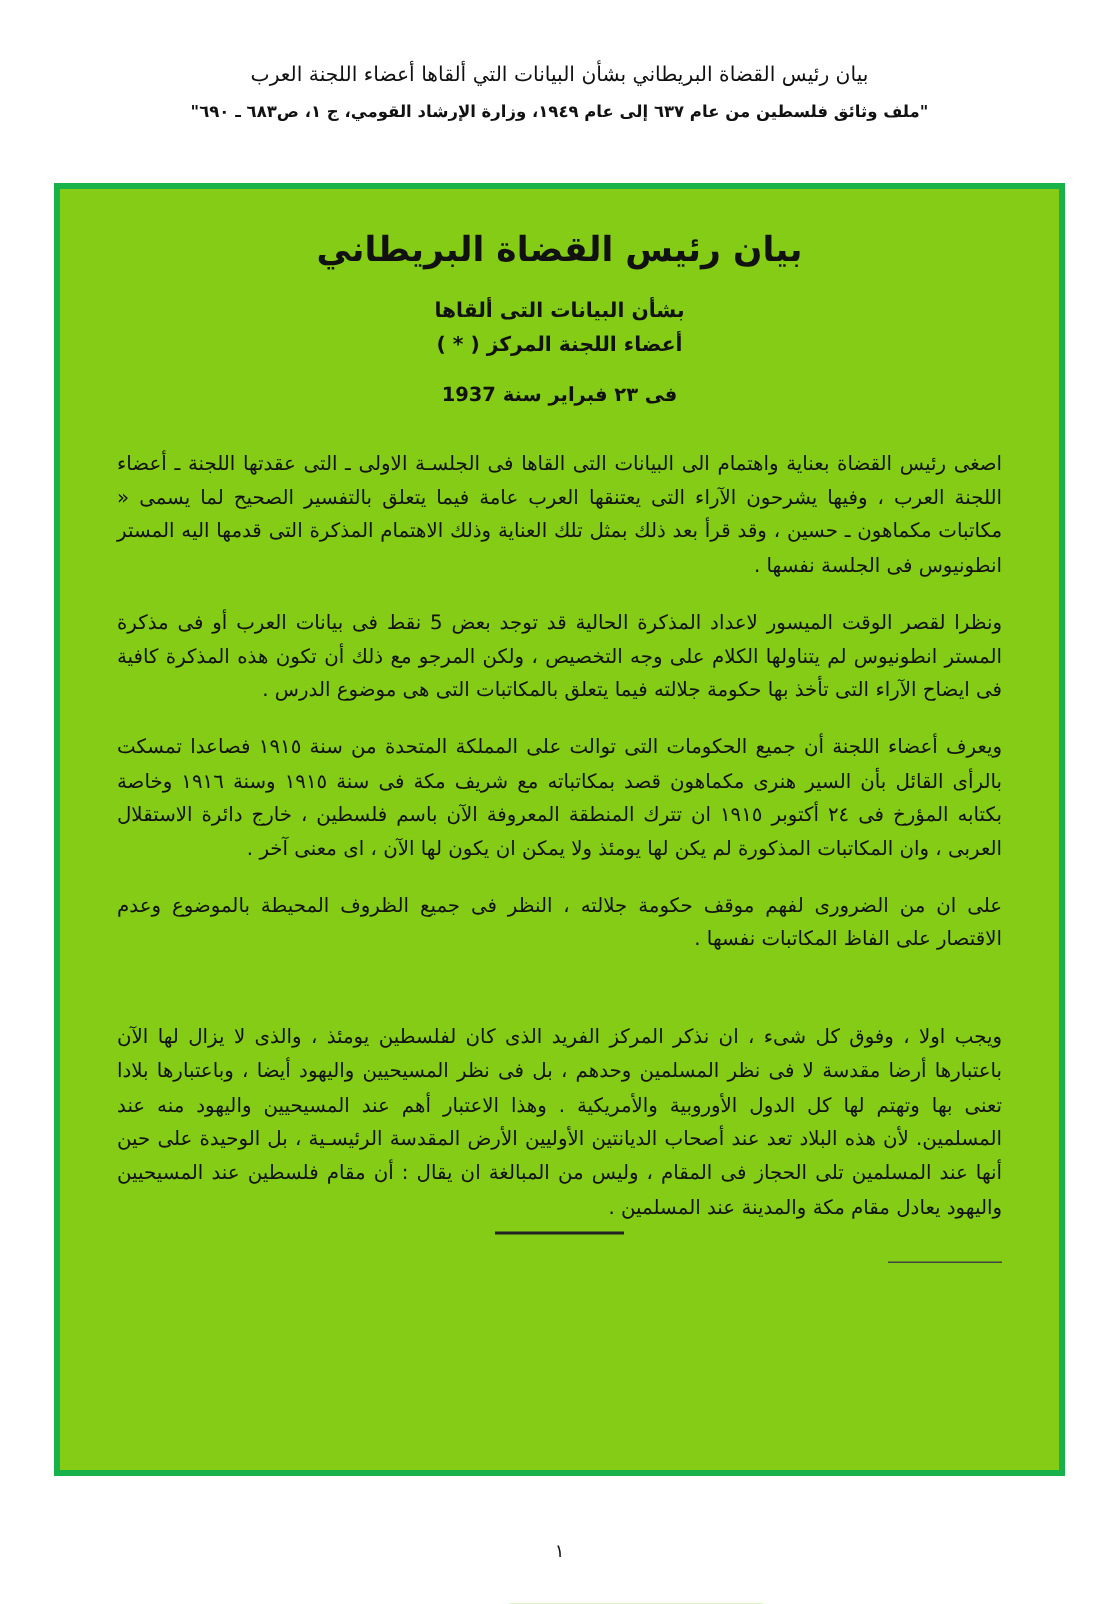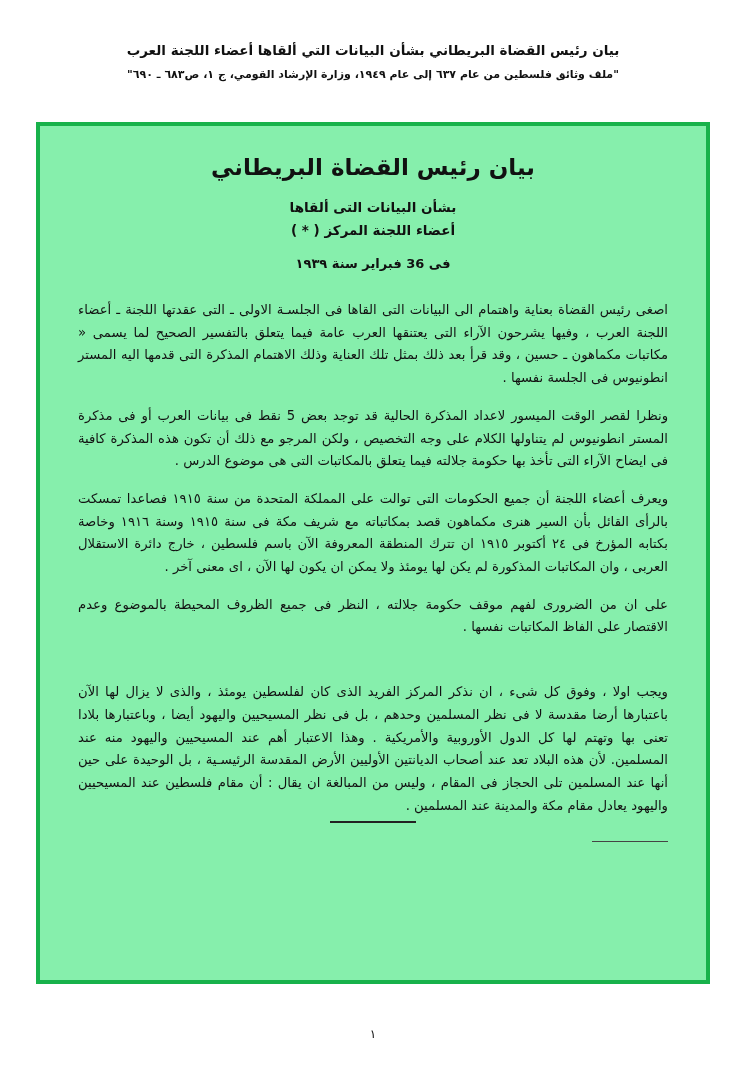--- a/index.html
+++ b/index.html
@@ -21,21 +21,21 @@
     position: relative;
     box-sizing: border-box;
     padding: 0;
   }
   
   .doc-header {
     text-align: center;
     padding: 40px 60px 0 60px;
   }
   .doc-header .title-line {
-    font-weight: bold;
+    font-weight: normal;
     font-size: 13.5px;
     letter-spacing: 0px;
     line-height: 1.5;
     color: #111;
   }
   .doc-header .source-line {
     font-weight: bold;
     font-size: 11px;
     line-height: 1.6;
     margin-top: 6px;
@@ -44,21 +44,21 @@
   
   .frame {
     position: absolute;
     top: 122px;
     left: 36px;
     right: 36px;
     width: 674px;
     height: 862px;
     border: 4px solid #18b24b;
     box-sizing: border-box;
-    background: #86efac;
+    background: #84cc16;
   }
   .frame-inner {
     padding: 26px 38px 18px 38px;
     box-sizing: border-box;
     height: 100%;
   }
   .head-block {
     text-align: center;
   }
   .head-block .h1 {
@@ -140,21 +140,21 @@
     <div class="source-line">"ملف وثائق فلسطين من عام ٦٣٧ إلى عام ١٩٤٩، وزارة الإرشاد القومي، ج ١، ص٦٨٣ ـ ٦٩٠"</div>
   </div>
 
   <div class="frame">
     <div class="frame-inner">
 
       <div class="head-block">
         <div class="h1">بيان رئيس القضاة البريطاني</div>
         <div class="h2">بشأن البيانات التى ألقاها</div>
         <div class="h3">أعضاء اللجنة المركز ( * )</div>
-        <div class="h4">فى 36 فبراير سنة ١٩٣٩</div>
+        <div class="h4">فى ٢٣ فبراير سنة 1937</div>
       </div>
 
       <div class="body-text">
         <p>اصغى رئيس القضاة بعناية واهتمام الى البيانات التى القاها فى الجلسـة الاولى ـ التى عقدتها اللجنة ـ أعضاء اللجنة العرب ، وفيها يشرحون الآراء التى يعتنقها العرب عامة فيما يتعلق بالتفسير الصحيح لما يسمى « مكاتبات مكماهون ـ حسين ، وقد قرأ بعد ذلك بمثل تلك العناية وذلك الاهتمام المذكرة التى قدمها اليه المستر انطونيوس فى الجلسة نفسها .</p>
         <p>ونظرا لقصر الوقت الميسور لاعداد المذكرة الحالية قد توجد بعض 5 نقط فى بيانات العرب أو فى مذكرة المستر انطونيوس لم يتناولها الكلام على وجه التخصيص ، ولكن المرجو مع ذلك أن تكون هذه المذكرة كافية فى ايضاح الآراء التى تأخذ بها حكومة جلالته فيما يتعلق بالمكاتبات التى هى موضوع الدرس .</p>
         <p>ويعرف أعضاء اللجنة أن جميع الحكومات التى توالت على المملكة المتحدة من سنة ١٩١٥ فصاعدا تمسكت بالرأى القائل بأن السير هنرى مكماهون قصد بمكاتباته مع شريف مكة فى سنة ١٩١٥ وسنة ١٩١٦ وخاصة بكتابه المؤرخ فى ٢٤ أكتوبر ١٩١٥ ان تترك المنطقة المعروفة الآن باسم فلسطين ، خارج دائرة الاستقلال العربى ، وان المكاتبات المذكورة لم يكن لها يومئذ ولا يمكن ان يكون لها الآن ، اى معنى آخر .</p>
         <p>على ان من الضرورى لفهم موقف حكومة جلالته ، النظر فى جميع الظروف المحيطة بالموضوع وعدم الاقتصار على الفاظ المكاتبات نفسها .</p>
         <p class="last-center">ويجب اولا ، وفوق كل شىء ، ان نذكر المركز الفريد الذى كان لفلسطين يومئذ ، والذى لا يزال لها الآن باعتبارها أرضا مقدسة لا فى نظر المسلمين وحدهم ، بل فى نظر المسيحيين واليهود أيضا ، وباعتبارها بلادا تعنى بها وتهتم لها كل الدول الأوروبية والأمريكية . وهذا الاعتبار أهم عند المسيحيين واليهود منه عند المسلمين. لأن هذه البلاد تعد عند أصحاب الديانتين الأوليين الأرض المقدسة الرئيسـية ، بل الوحيدة على حين أنها عند المسلمين تلى الحجاز فى المقام ، وليس من المبالغة ان يقال : أن مقام فلسطين عند المسيحيين واليهود يعادل مقام مكة والمدينة عند المسلمين .</p>
         <div class="rule"></div>
       </div>

